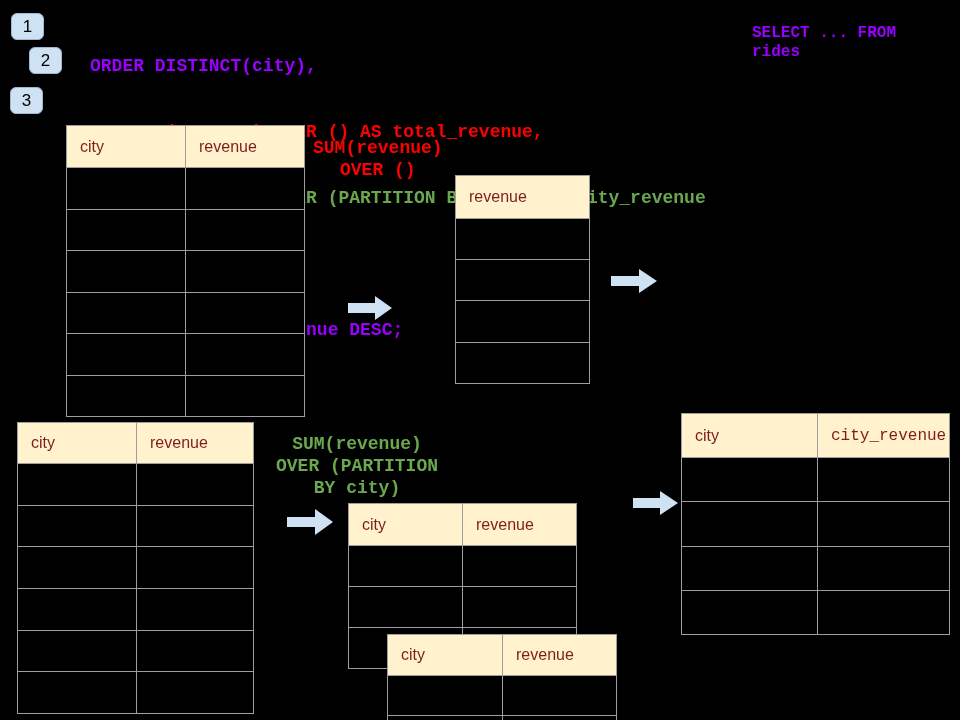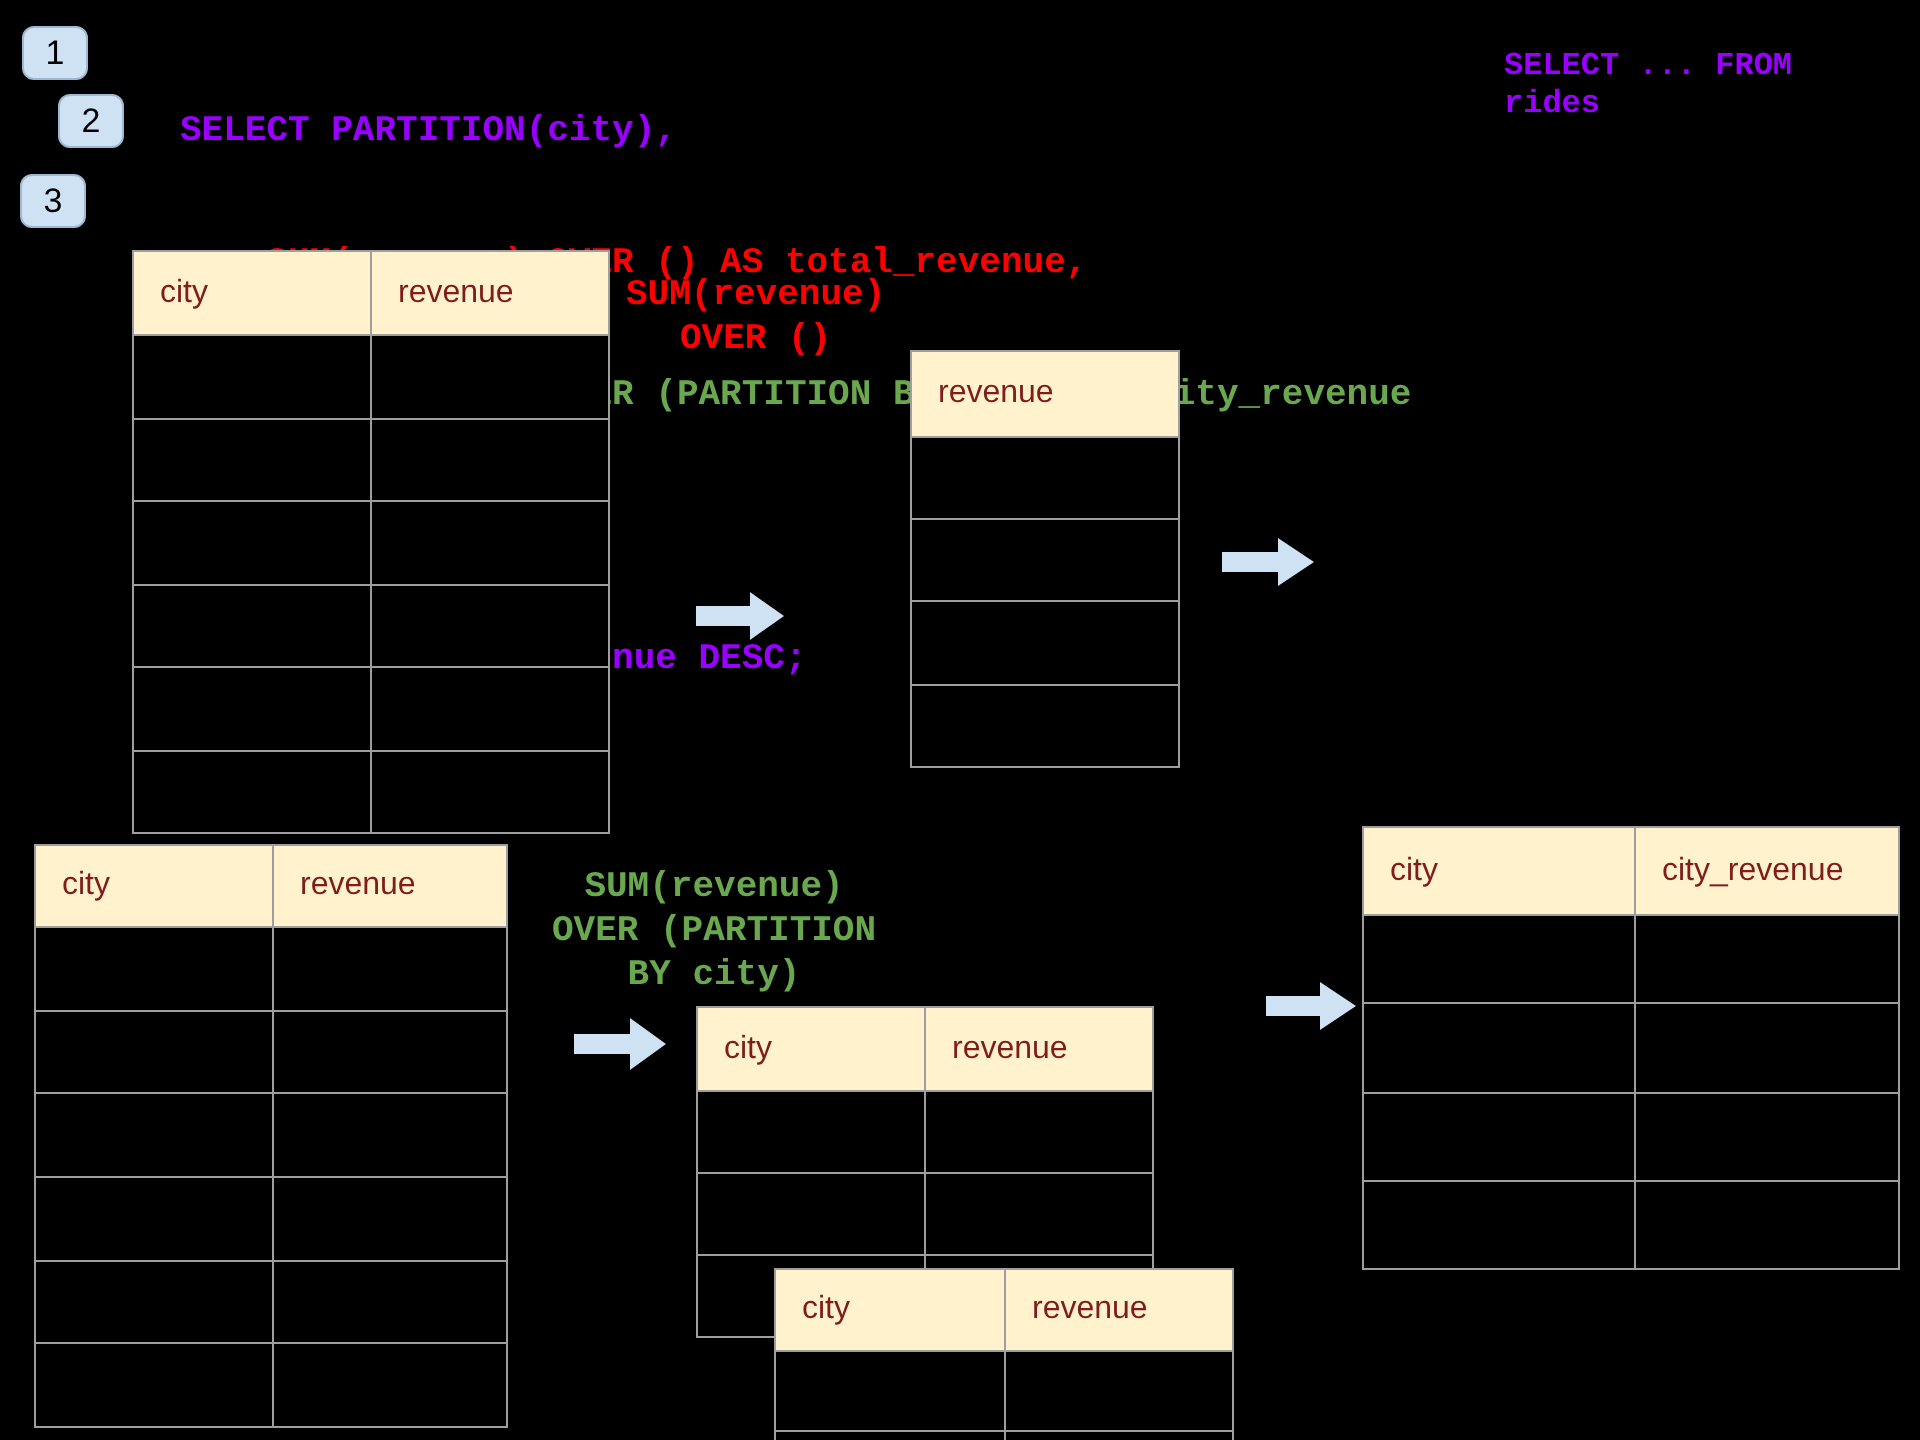--- a/index.html
+++ b/index.html
@@ -55,21 +55,21 @@
   .t-partition-mid tbody tr{height:41px;}
 
   .t-partition-overlap{left:387px;top:634px;z-index:2;}
   .t-partition-overlap th:nth-child(1){width:115px;}
   .t-partition-overlap th:nth-child(2){width:114px;}
   .t-partition-overlap thead tr{height:41px;}
   .t-partition-overlap tbody tr{height:40px;}
 
   .t-result{left:681px;top:413px;}
   .t-result th:nth-child(1){width:136px;}
-  .t-result th:nth-child(2){width:132px;}
+  .t-result th:nth-child(2){width:132px;font-family:Liberation Mono, monospace;}
   .t-result thead tr{height:44px;}
   .t-result tbody tr{height:44.3px;}
 
   
   .arrow{position:absolute;}
   .arrow svg{display:block;}
   .arrow polygon{fill:#cfe2f3;}
   .arrow-1{left:348px;top:296px;}
   .arrow-2{left:611px;top:269px;}
   .arrow-3{left:287px;top:509px;}
@@ -78,21 +78,21 @@
 </head>
 <body>
 
 <div id="stage">
 
   <div class="badge badge-1">1</div>
   <div class="badge badge-2">2</div>
   <div class="badge badge-3">3</div>
 
   <div class="code">
-    <div class="purple">SELECT PARTITION(city),</div>
+    <div class="purple">ORDER DISTINCT(city),</div>
     <div class="red">    SUM(revenue) OVER () AS total_revenue,</div>
     <div class="green">    SUM(revenue) OVER (PARTITION BY city) as city_revenue</div>
     <div class="purple">  FROM rides</div>
     <div class="purple">  ORDER by city_revenue DESC;</div>
   </div>
 
   <div class="side-note purple">SELECT ... FROM
 rides</div>
 
   <div class="label label-total red">SUM(revenue)

